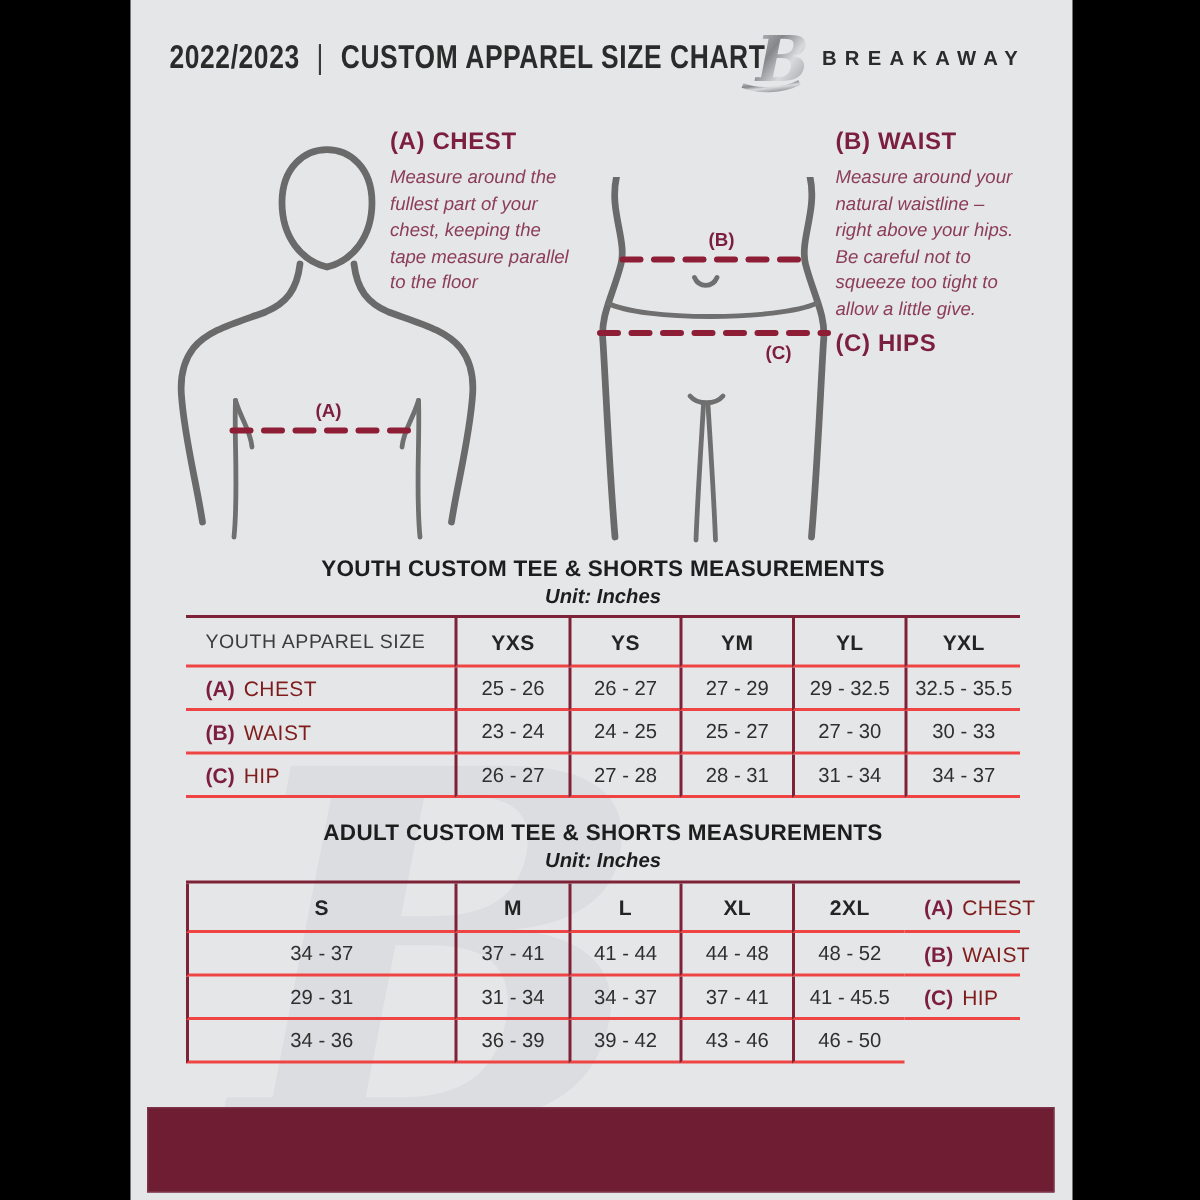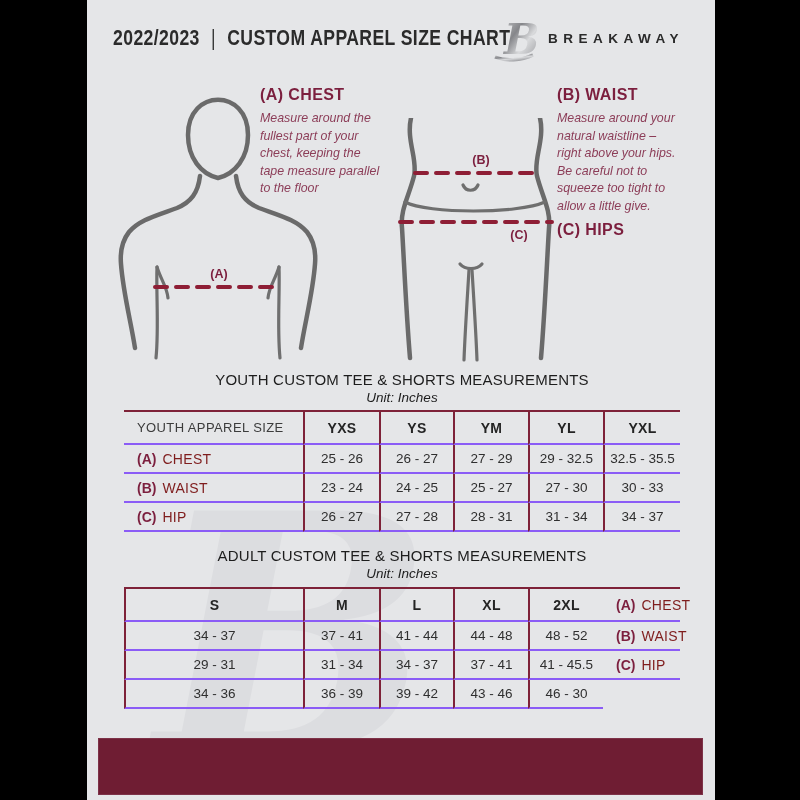--- a/index.html
+++ b/index.html
@@ -31,29 +31,29 @@
   .fig { position:absolute; z-index:1; }
   .fig path, .fig line { fill:none; stroke-linecap:round; }
   .body-line   { stroke:#6a6a6a; stroke-width:4.5; }
   .detail-line { stroke:#6f6f6f; stroke-width:3.2; }
   .dash-line   { stroke:#8e1e35; stroke-width:4; stroke-dasharray:12 9; stroke-linecap:butt; }
   .fig-label   { font-weight:700; font-size:12.5px; fill:#7c1f3e;
                  font-family:"Liberation Sans", sans-serif; }
 
   
   .sec-title { position:absolute; left:37px; width:556px; text-align:center;
-               font-weight:400; font-size:15px; letter-spacing:.2px; color:#1d1d1d; z-index:2; }
+               font-weight:700; font-size:15px; letter-spacing:.2px; color:#1d1d1d; z-index:2; }
   .sec-unit  { position:absolute; left:37px; width:556px; text-align:center;
-               font-style:italic; font-weight:400; font-size:13.5px; color:#1d1d1d; z-index:2; }
+               font-style:italic; font-weight:700; font-size:13.5px; color:#1d1d1d; z-index:2; }
   .tbl { position:absolute; left:37px; width:556px; display:grid; z-index:2;
          grid-template-columns:179px 76px 74px 75px 75px 77px;
          grid-template-rows:33px 29px 29px 29px;
          border-top:2px solid #7e2238; }
   .tcell { display:flex; align-items:center; justify-content:center;
-           border-bottom:2px solid #8b5cf6; font-size:13.5px; color:#2f2f2f; }
+           border-bottom:2px solid #ef4444; font-size:13.5px; color:#2f2f2f; }
   .tcell.vline { border-left:2px solid #7e2238; }
   .tcell.first { justify-content:flex-start; padding-left:13px; }
   .tcell.colhead { font-weight:700; font-size:14px; color:#242424; letter-spacing:.3px; }
   .tcell.sizehead { font-weight:400; font-size:13px; color:#3c3c3c; letter-spacing:.4px; }
   .row-prefix { font-weight:700; color:#7c1f3e; font-size:14px; }
   .row-name   { margin-left:6px; font-size:14px; color:#7f1d1d; letter-spacing:.3px; }
 
   
   .footer { position:absolute; left:11px; top:738px; width:605px; height:57px;
             background:#6f1d33; border:1px solid #7d3248; z-index:2; }
@@ -202,18 +202,18 @@
       <div class="tcell vline">41 - 45.5</div>
 
       <div class="tcell first">
         <span class="row-prefix">(C)</span>
         <span class="row-name">HIP</span>
       </div>
       <div class="tcell vline">34 - 36</div>
       <div class="tcell vline">36 - 39</div>
       <div class="tcell vline">39 - 42</div>
       <div class="tcell vline">43 - 46</div>
-      <div class="tcell vline">46 - 30</div>
+      <div class="tcell vline">46 - 50</div>
     </div>
 
     <div class="footer"></div>
   </div>
 </div>
 
 </body></html>

